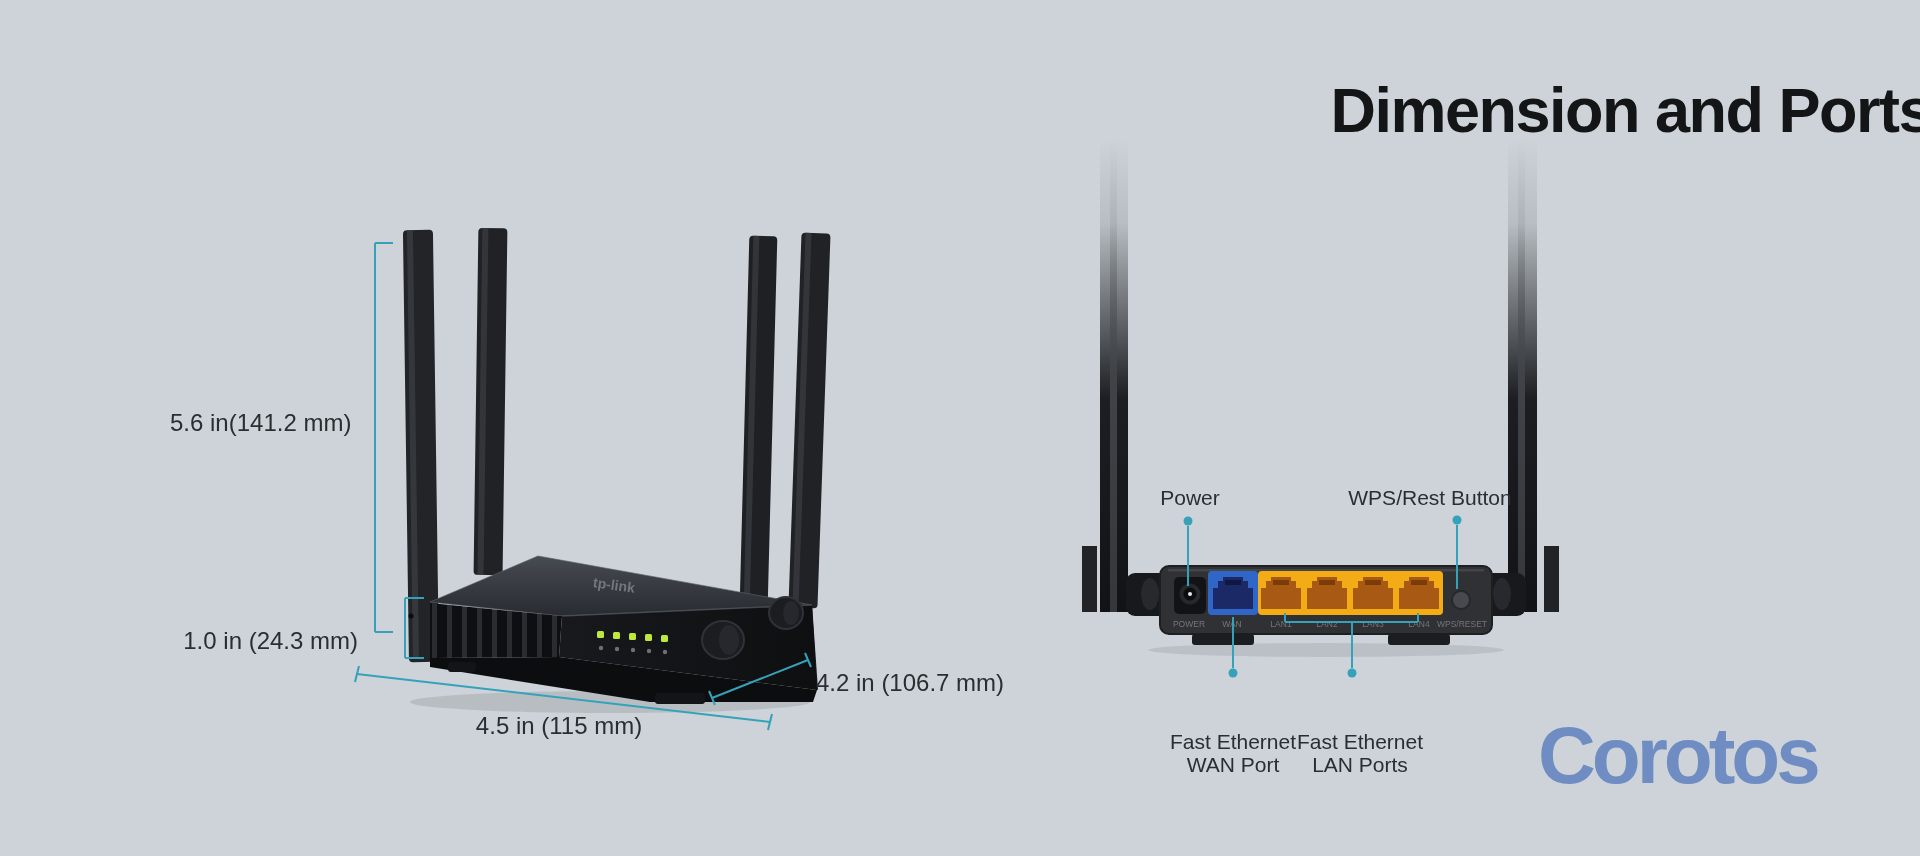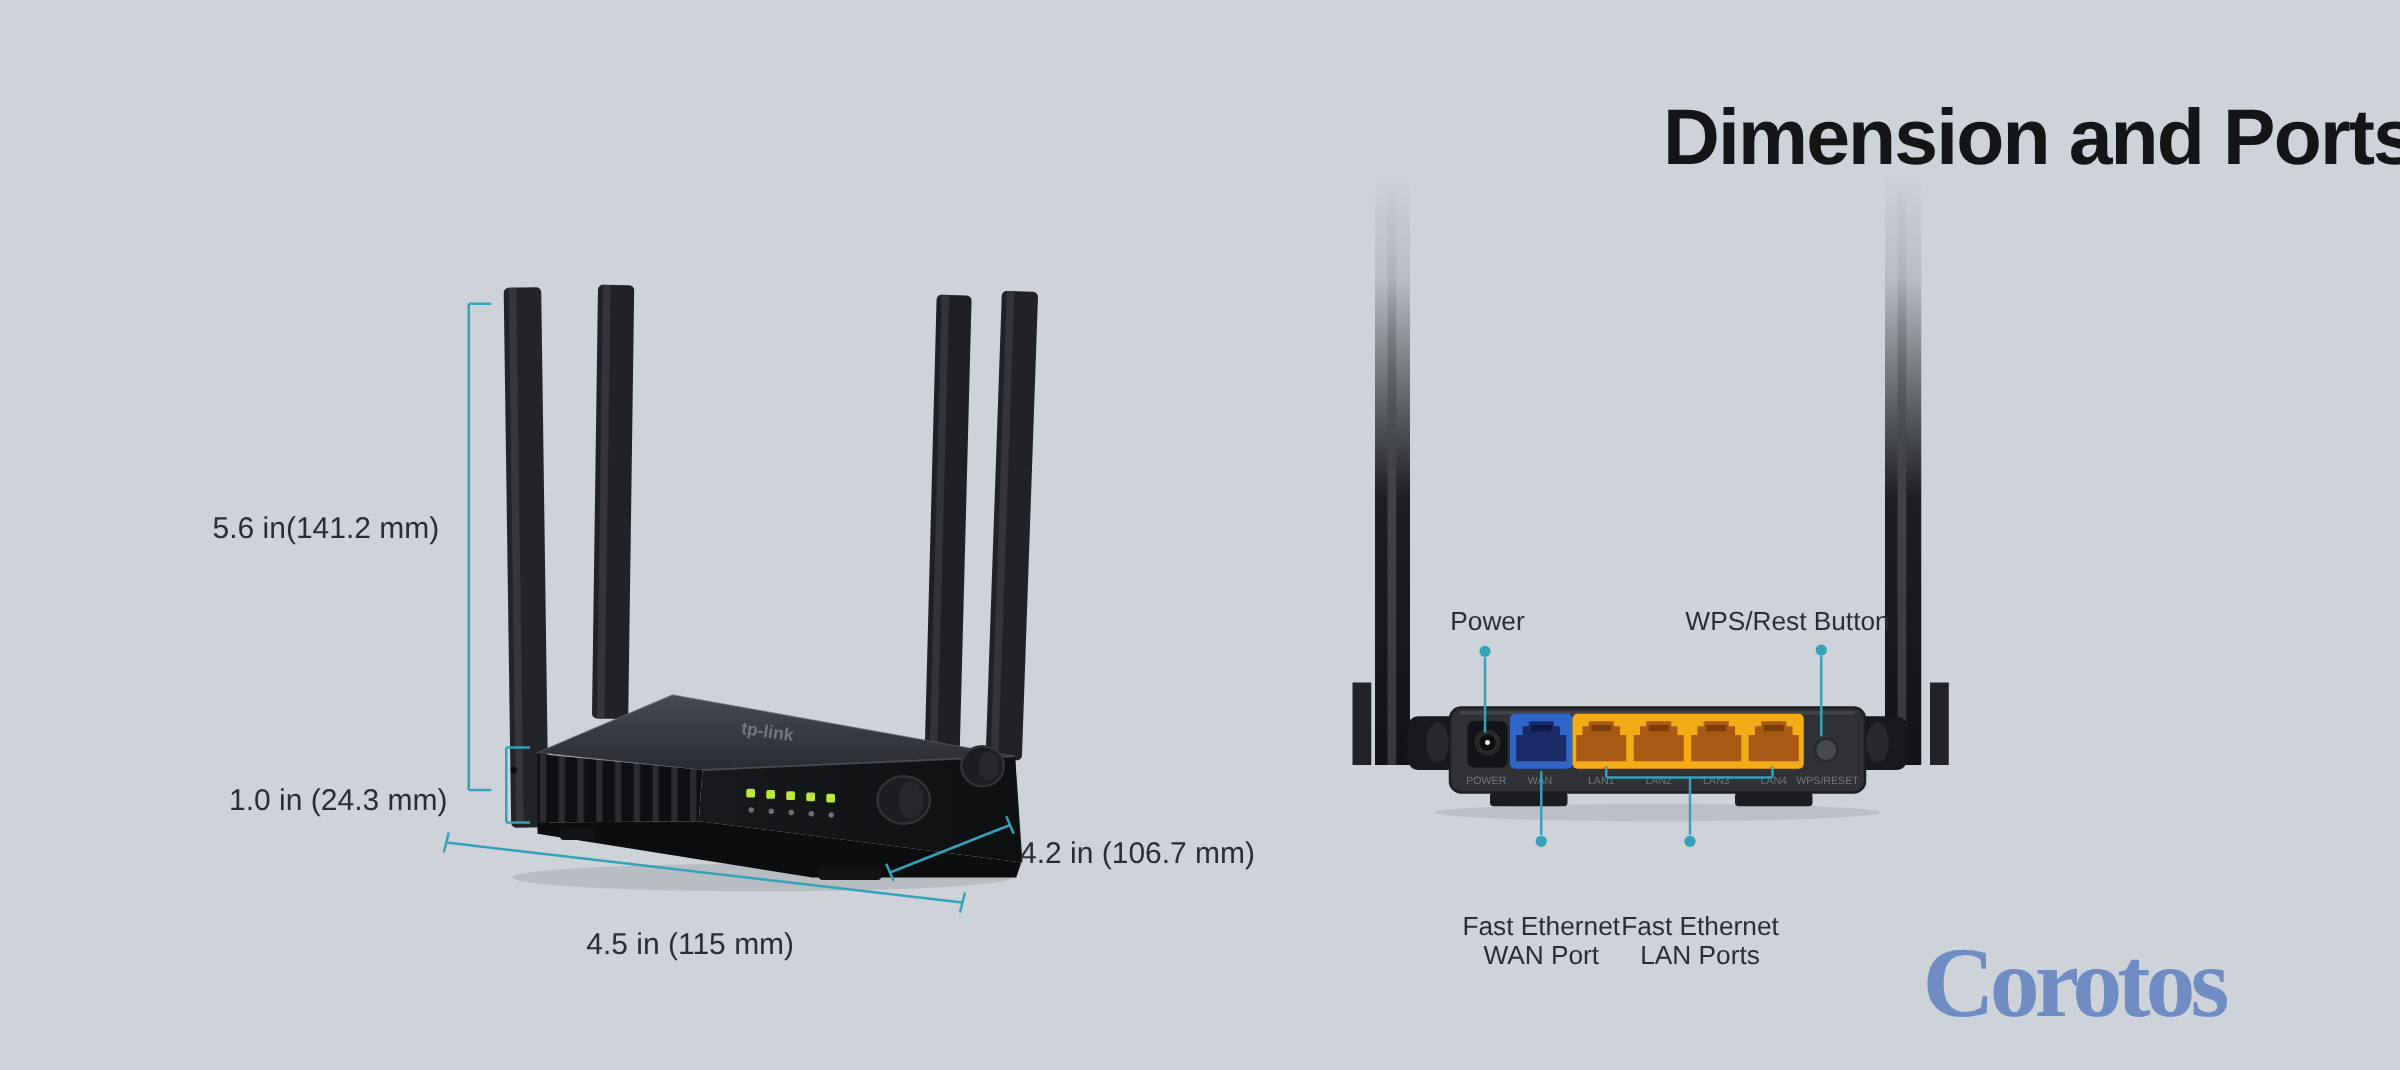--- a/index.html
+++ b/index.html
@@ -4,22 +4,22 @@
 <style>
   html,body{margin:0;padding:0;background:#cdd3d9;}
   .canvas{position:relative;width:1920px;height:856px;overflow:hidden;
           font-family:"Liberation Sans",sans-serif;background:#cdd3d9;}
   .gfx{position:absolute;left:0;top:0;}
   .page-title{position:absolute;left:0;top:74px;width:1920px;text-align:right;
     font-size:63px;font-weight:700;letter-spacing:-1.5px;color:#141517;margin-left:12px;}
   .dim-label{position:absolute;font-size:24px;color:#2b2e31;white-space:nowrap;}
   .callout-label{position:absolute;font-size:21px;color:#2b2e31;text-align:center;white-space:nowrap;}
   .port-callout{position:absolute;font-size:21px;color:#2b2e31;text-align:center;line-height:23px;margin-top:40px;}
-  .watermark{position:absolute;left:1538px;top:742px;font-size:80px;font-weight:800;
-    letter-spacing:-4px;color:#6a8ac1;opacity:.95;font-family:Liberation Serif, serif;}
+  .watermark{position:absolute;left:1538px;top:710px;font-size:80px;font-weight:800;
+    letter-spacing:-4px;color:#6a8ac1;opacity:.95;font-family:Liberation Sans, sans-serif;}
 </style>
 </head>
 <body>
 
 <div class="canvas">
 
   <svg class="gfx" width="1920" height="856" viewBox="0 0 1920 856">
     <defs>
       <linearGradient id="antFade" x1="0" y1="0" x2="0" y2="1">
         <stop offset="0" stop-color="#1c1e21" stop-opacity="0"></stop>
@@ -206,21 +206,21 @@
       </g>
     </g>
   </svg>
 
   <div class="page-title">Dimension and Ports</div>
 
   <div class="dim-label" style="left:170px;top:409px;width:180px;text-align:right;">5.6 in(141.2 mm)</div>
 
   <div class="dim-label" style="left:178px;top:615px;width:180px;text-align:right;margin-top:12px;">1.0 in (24.3 mm)</div>
 
-  <div class="dim-label" style="left:469px;top:742px;width:180px;text-align:left;">4.5 in (115 mm)</div>
+  <div class="dim-label" style="left:469px;top:712px;width:180px;text-align:center;">4.5 in (115 mm)</div>
 
   <div class="dim-label" style="left:816px;top:669px;width:220px;">4.2 in (106.7 mm)</div>
 
   <div class="callout-label" style="left:1130px;top:486px;width:120px;">Power</div>
 
   <div class="callout-label" style="left:1330px;top:486px;width:200px;">WPS/Rest Button</div>
 
   <div class="port-callout" style="left:1158px;top:690px;width:150px;">
     <span>Fast Ethernet</span>
     <span class="l2">WAN Port</span>

